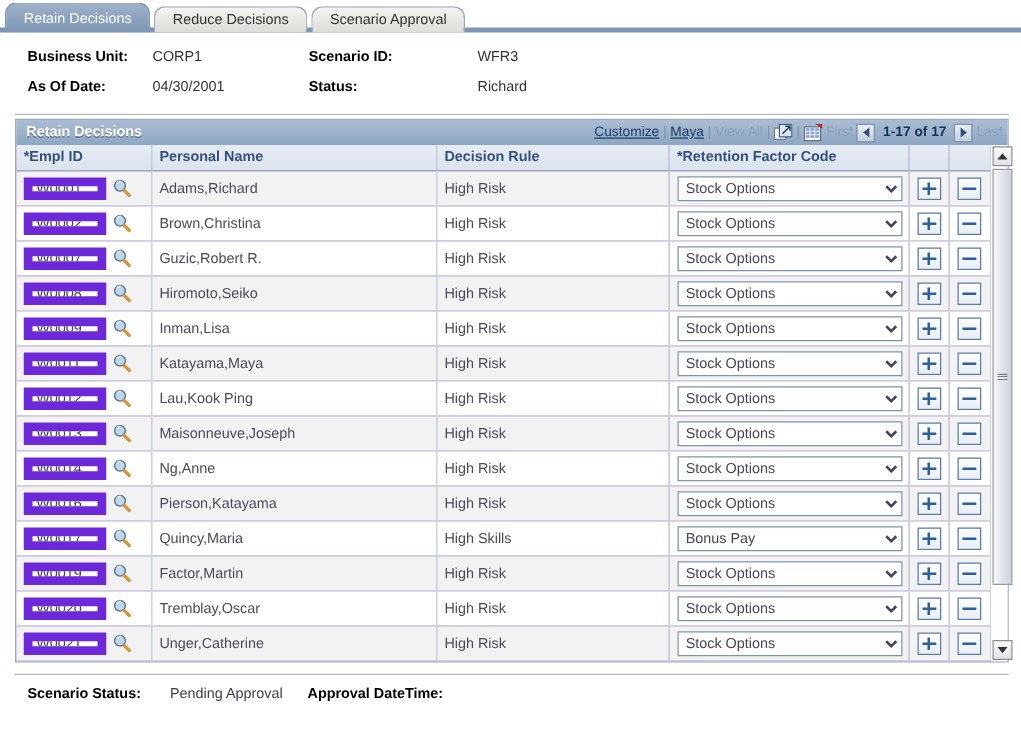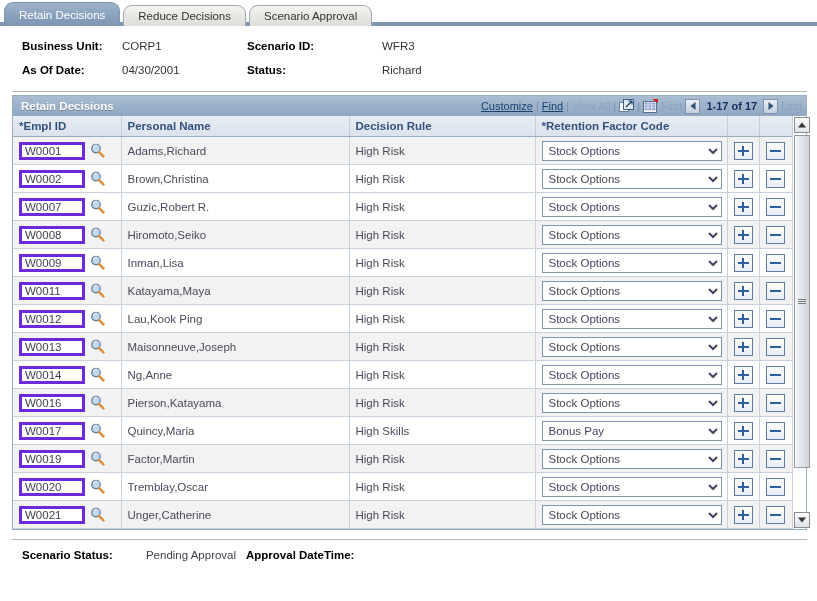--- a/index.html
+++ b/index.html
@@ -221,21 +221,21 @@
   .col-minus  { width: 33px; }
 
   .empl-cell { display: flex; align-items: center; gap: 5px; }
   input.empl {
     width: 66px;
     height: 18px;
     font-family: "Liberation Sans", sans-serif;
     font-size: 11.5px;
     color: #3f3f55;
     padding: 1px 3px;
-    border: 3px solid #6d28d9;
+    border: 7px solid #6d28d9;
     background: #ffffff;
     box-sizing: border-box;
   }
 
   .lookup {
     width: 15px; height: 15px;
     display: inline-block;
     position: relative;
     cursor: pointer;
     flex: none;
@@ -340,21 +340,21 @@
     background: #b8b8b8;
     margin: 9px 10px 0 12px;
   }
   .footer {
     display: flex;
     align-items: baseline;
     padding: 9px 0 0 22px;
     font-size: 11.5px;
   }
   .foot-label { font-weight: bold; color: #000; }
-  .foot-value { color: #3d3d4f; text-align: center; }
+  .foot-value { color: #3d3d4f; }
 </style>
 </head>
 <body>
 
 <div class="tabbar">
   <div class="tab active">
     <span>Retain Decisions</span>
   </div>
   <div class="tab inactive">
     <span>Reduce Decisions</span>
@@ -381,21 +381,21 @@
 <div class="hdr-rule"></div>
 
 <div class="panel">
 
   <div class="panel-title">
     <span class="panel-title-text">Retain Decisions</span>
 
     <span class="panel-tools">
       <a>Customize</a>
       <span class="sep">|</span>
-      <a>Find</a>
+      <a>Maya</a>
       <span class="sep">|</span>
       <span class="disabled">View All</span>
       <span class="sep">|</span>
 
       <span class="icon-expand">
         <svg width="15" height="14" viewBox="0 0 15 14">
           <rect x="0.5" y="3.5" width="9" height="9" fill="#ffffff" stroke="#6b7f99"></rect>
           <rect x="4.5" y="0.5" width="10" height="10" fill="#dfe7f0" stroke="#3d5d86"></rect>
           <path d="M7 8 L13 2 M13 2 L9.3 2 M13 2 L13 5.6" stroke="#1b3c66" stroke-width="1.2" fill="none"></path>
         </svg>

